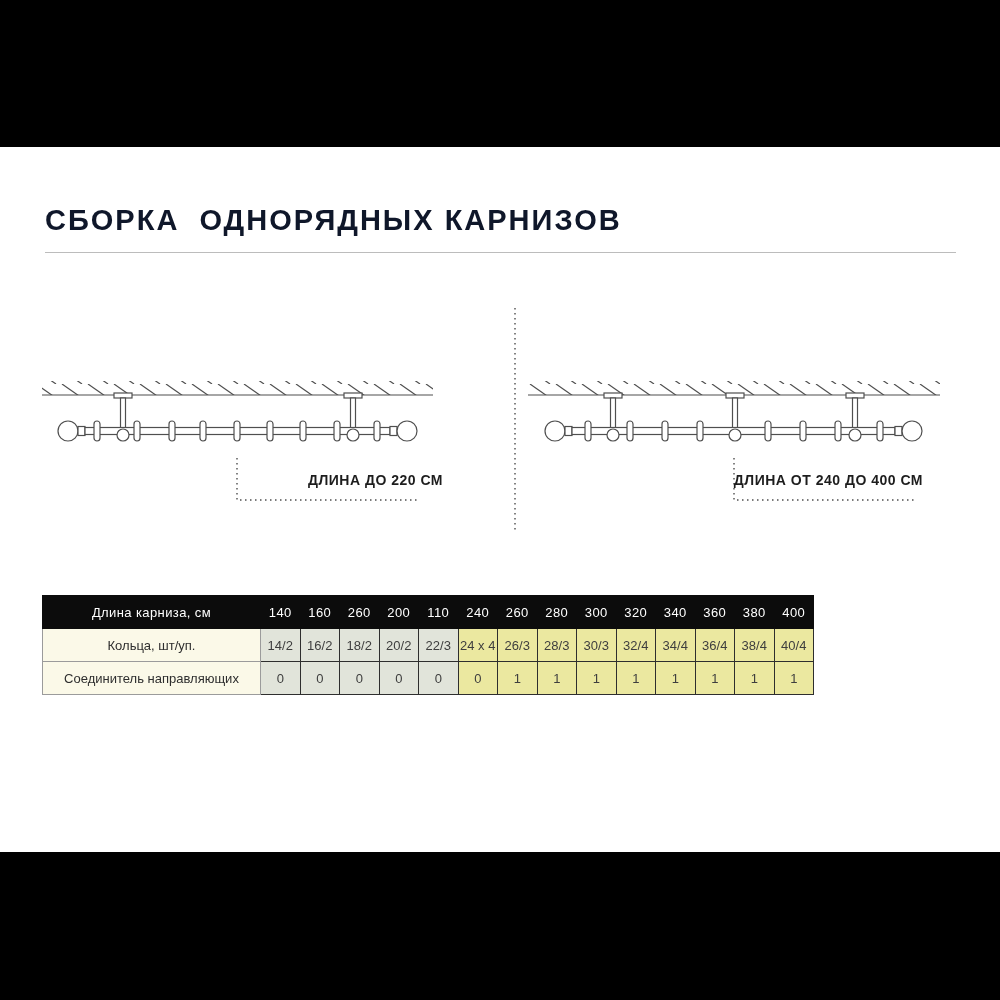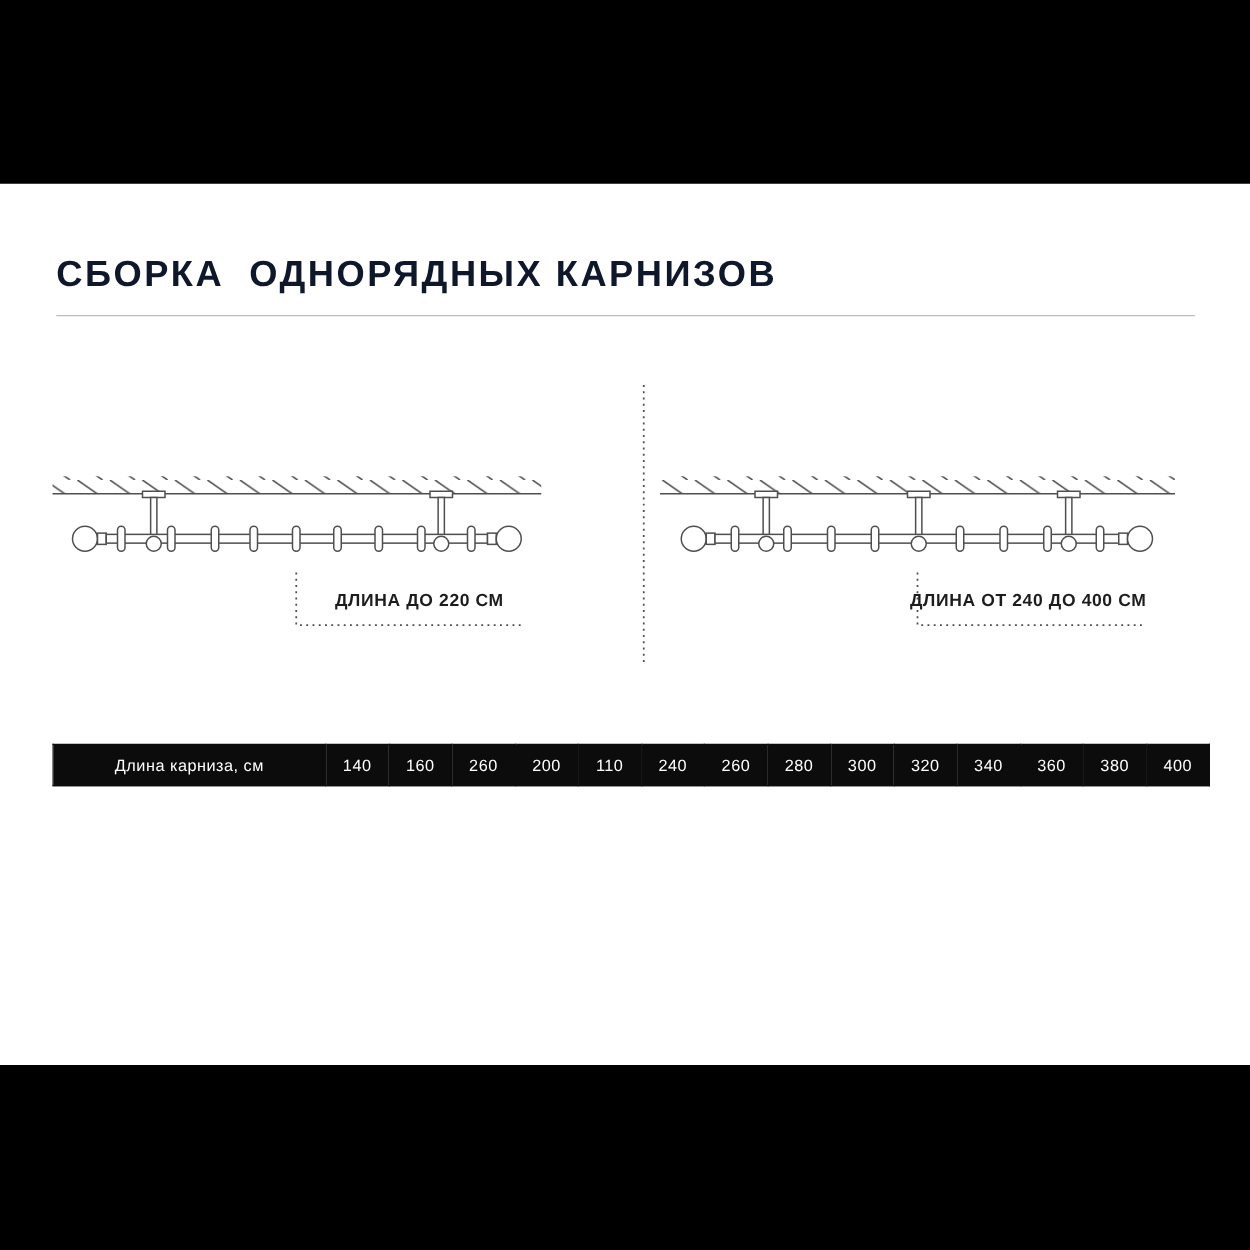--- a/index.html
+++ b/index.html
@@ -19,27 +19,27 @@
   }
   #rule { position:absolute; left:45px; top:252px; width:911px; height:1px; background:#bcbcbc; }
 
   #diagrams { position:absolute; left:35px; top:300px; width:930px; height:240px; }
   .shape { fill:#ffffff; stroke:#4f4f4f; stroke-width:1.2; }
   .ln    { stroke:#4f4f4f; stroke-width:1.2; }
   .dot   { stroke:#4f4f4f; stroke-width:1.4; stroke-dasharray:1.5 3.5; fill:none; }
 
   .dimlabel {
     position:absolute; font-size:14px; font-weight:bold; color:#1d1d1d;
-    letter-spacing:0.5px; text-align:left;
+    letter-spacing:0.5px; text-align:right;
   }
   #dim-left  { left:268px; top:472px; width:175px; }
   #dim-right { left:728px; top:472px; width:195px; }
 
   #parts-table {
-    position:absolute; left:42px; top:595px; width:926px;
+    position:absolute; left:42px; top:595px; width:772px;
     border-collapse:collapse; table-layout:fixed;
   }
   #parts-table th, #parts-table td {
     height:33px; padding:0; text-align:center; vertical-align:middle;
     font-size:13px; border:1px solid #2e2e2e;
   }
   #parts-table thead th {
     background:var(--headbg,#0c0c0c); color:#ffffff;
     border-color:var(--headbg,#0c0c0c); font-weight:normal; letter-spacing:0.4px;
   }
@@ -165,14 +165,48 @@
         <th>280</th>
         <th>300</th>
         <th>320</th>
         <th>340</th>
         <th>360</th>
         <th>380</th>
         <th>400</th>
       </tr>
   </thead>
   <tbody>
+      <tr>
+        <td class="lbl">Кольца, шт/уп.</td>
+        <td class="g1">14/2</td>
+        <td class="g1">16/2</td>
+        <td class="g1">18/2</td>
+        <td class="g1">20/2</td>
+        <td class="g1">22/3</td>
+        <td class="g2">24 x 4</td>
+        <td class="g2">26/3</td>
+        <td class="g2">28/3</td>
+        <td class="g2">30/3</td>
+        <td class="g2">32/4</td>
+        <td class="g2">34/4</td>
+        <td class="g2">36/4</td>
+        <td class="g2">38/4</td>
+        <td class="g2">40/4</td>
+      </tr>
+      <tr>
+        <td class="lbl">Соединитель направляющих</td>
+        <td class="g1">0</td>
+        <td class="g1">0</td>
+        <td class="g1">0</td>
+        <td class="g1">0</td>
+        <td class="g1">0</td>
+        <td class="g2">0</td>
+        <td class="g2">1</td>
+        <td class="g2">1</td>
+        <td class="g2">1</td>
+        <td class="g2">1</td>
+        <td class="g2">1</td>
+        <td class="g2">1</td>
+        <td class="g2">1</td>
+        <td class="g2">1</td>
+      </tr>
     </tbody>
 </table>
 
 </body></html>

